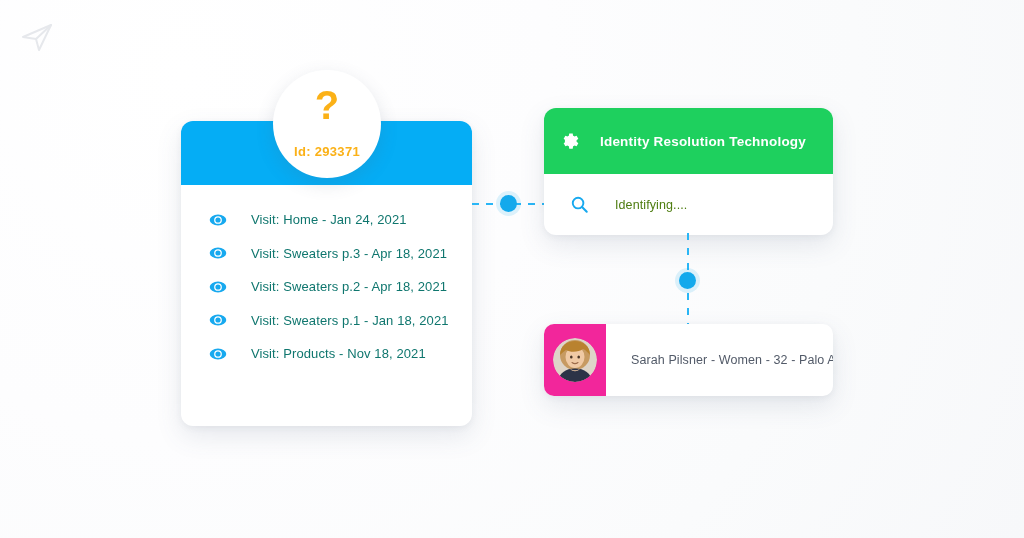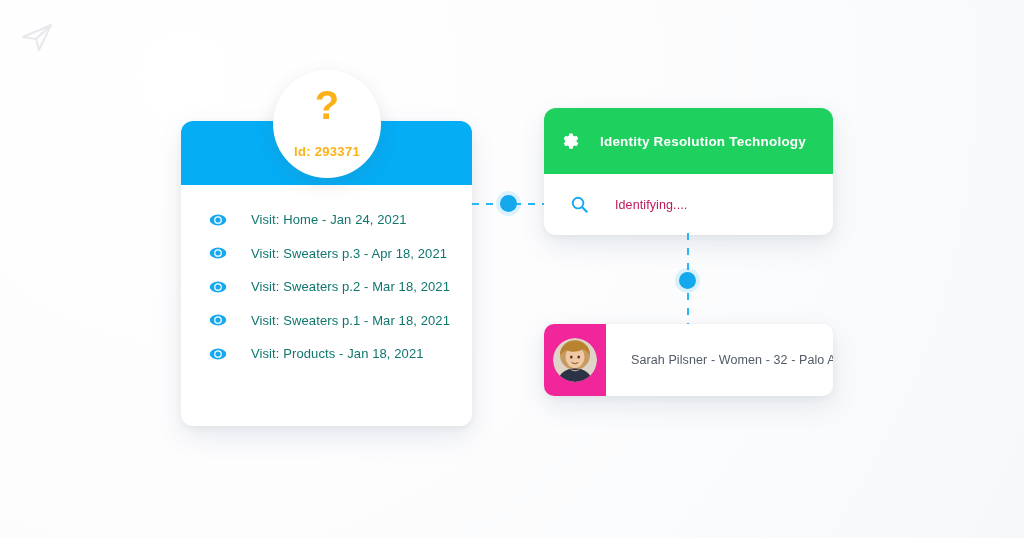--- a/index.html
+++ b/index.html
@@ -155,21 +155,21 @@
   }
   .search-icon {
     width: 19px;
     height: 19px;
     flex: 0 0 19px;
     margin-right: 26px;
     display: block;
   }
   .identifying-text {
     font-size: 12.5px;
-    color: #be185d;
+    color: #4d7c0f;
     letter-spacing: 0.1px;
   }
   
   .person-card {
     position: absolute;
     left: 544px;
     top: 324px;
     width: 289px;
     height: 72px;
     background: #ffffff;
@@ -285,43 +285,43 @@
       </div>
 
       <div class="visit-row">
         <span class="eye-icon">
           <svg viewBox="0 0 20 20" width="18" height="18" aria-hidden="true">
             <ellipse cx="10" cy="10" rx="9.2" ry="6" fill="#17a9ef"></ellipse>
             <circle cx="10" cy="10" r="4.3" fill="#ffffff"></circle>
             <circle cx="10" cy="10" r="2.9" fill="#17a9ef"></circle>
           </svg>
         </span>
-        <span class="visit-label">Visit: Sweaters p.2 - Mar 18, 2021</span>
-      </div>
-
-      <div class="visit-row">
-        <span class="eye-icon">
-          <svg viewBox="0 0 20 20" width="18" height="18" aria-hidden="true">
-            <ellipse cx="10" cy="10" rx="9.2" ry="6" fill="#17a9ef"></ellipse>
-            <circle cx="10" cy="10" r="4.3" fill="#ffffff"></circle>
-            <circle cx="10" cy="10" r="2.9" fill="#17a9ef"></circle>
-          </svg>
-        </span>
-        <span class="visit-label">Visit: Sweaters p.1 - Mar 18, 2021</span>
-      </div>
-
-      <div class="visit-row">
-        <span class="eye-icon">
-          <svg viewBox="0 0 20 20" width="18" height="18" aria-hidden="true">
-            <ellipse cx="10" cy="10" rx="9.2" ry="6" fill="#17a9ef"></ellipse>
-            <circle cx="10" cy="10" r="4.3" fill="#ffffff"></circle>
-            <circle cx="10" cy="10" r="2.9" fill="#17a9ef"></circle>
-          </svg>
-        </span>
-        <span class="visit-label">Visit: Products - Jan 18, 2021</span>
+        <span class="visit-label">Visit: Sweaters p.2 - Apr 18, 2021</span>
+      </div>
+
+      <div class="visit-row">
+        <span class="eye-icon">
+          <svg viewBox="0 0 20 20" width="18" height="18" aria-hidden="true">
+            <ellipse cx="10" cy="10" rx="9.2" ry="6" fill="#17a9ef"></ellipse>
+            <circle cx="10" cy="10" r="4.3" fill="#ffffff"></circle>
+            <circle cx="10" cy="10" r="2.9" fill="#17a9ef"></circle>
+          </svg>
+        </span>
+        <span class="visit-label">Visit: Sweaters p.1 - Jan 18, 2021</span>
+      </div>
+
+      <div class="visit-row">
+        <span class="eye-icon">
+          <svg viewBox="0 0 20 20" width="18" height="18" aria-hidden="true">
+            <ellipse cx="10" cy="10" rx="9.2" ry="6" fill="#17a9ef"></ellipse>
+            <circle cx="10" cy="10" r="4.3" fill="#ffffff"></circle>
+            <circle cx="10" cy="10" r="2.9" fill="#17a9ef"></circle>
+          </svg>
+        </span>
+        <span class="visit-label">Visit: Products - Nov 18, 2021</span>
       </div>
 
 
     </div>
   </div>
 
   <div class="id-badge">
     <div class="qmark">?</div>
     <div class="id-text">Id: 293371</div>
   </div>

